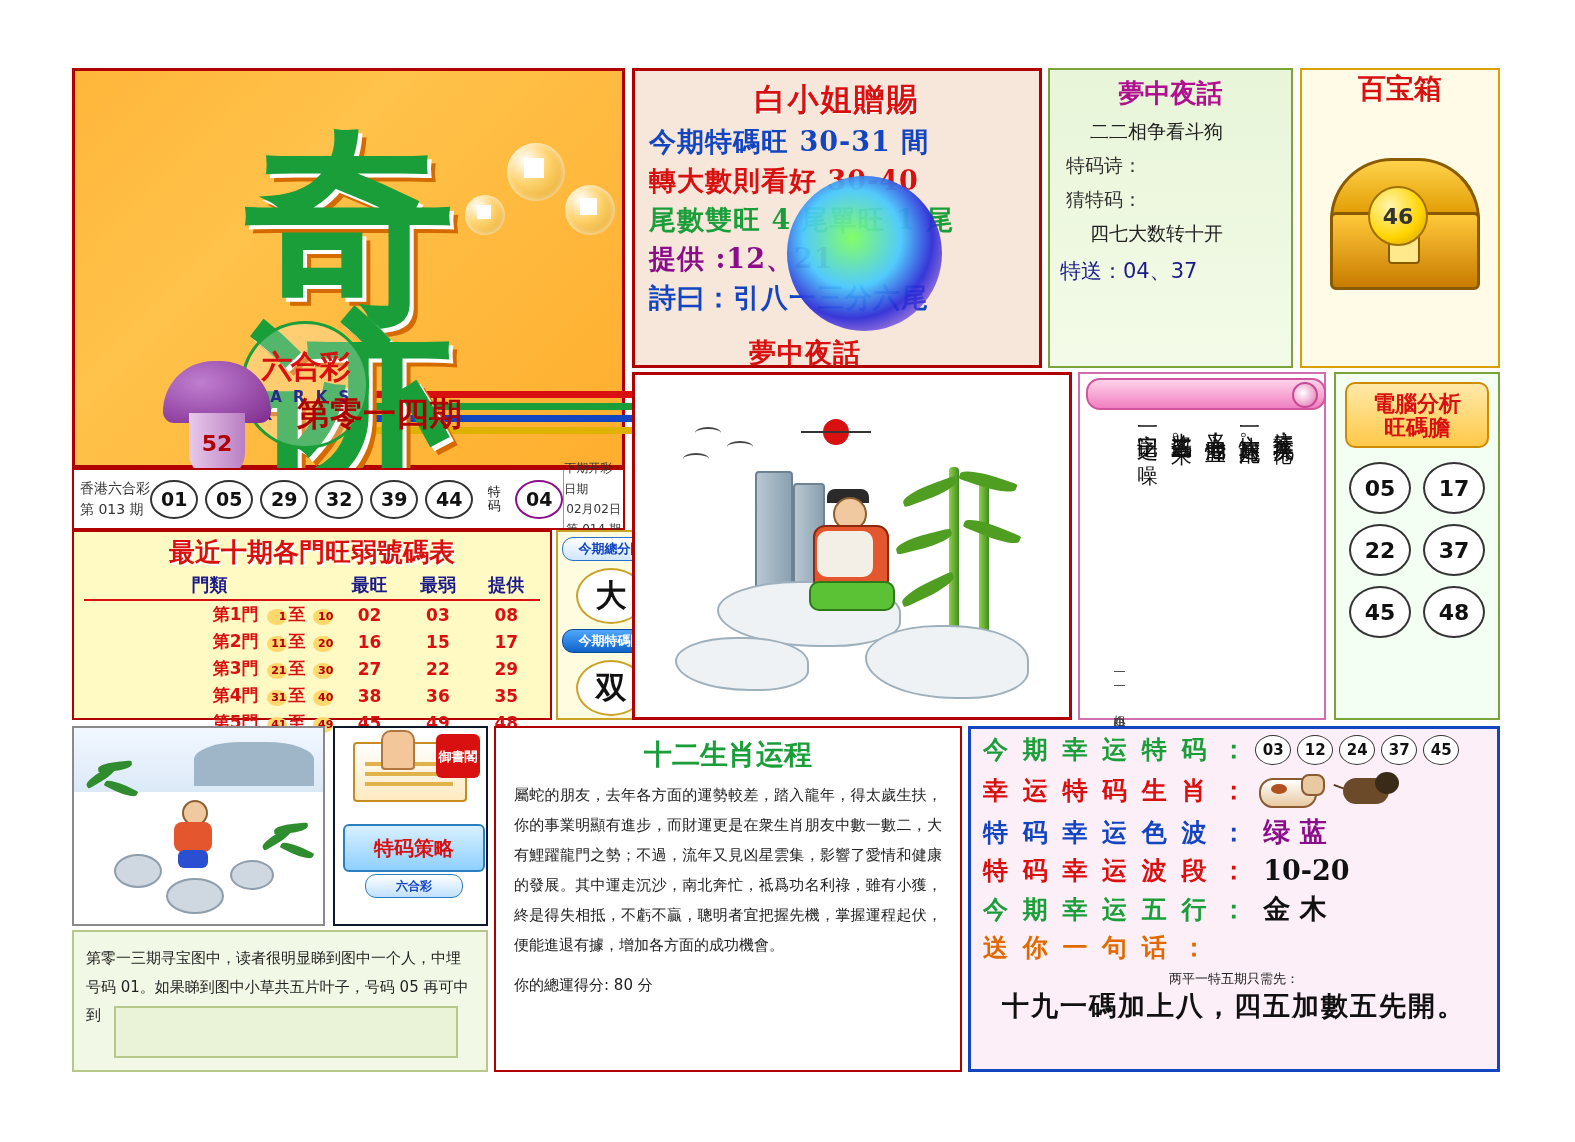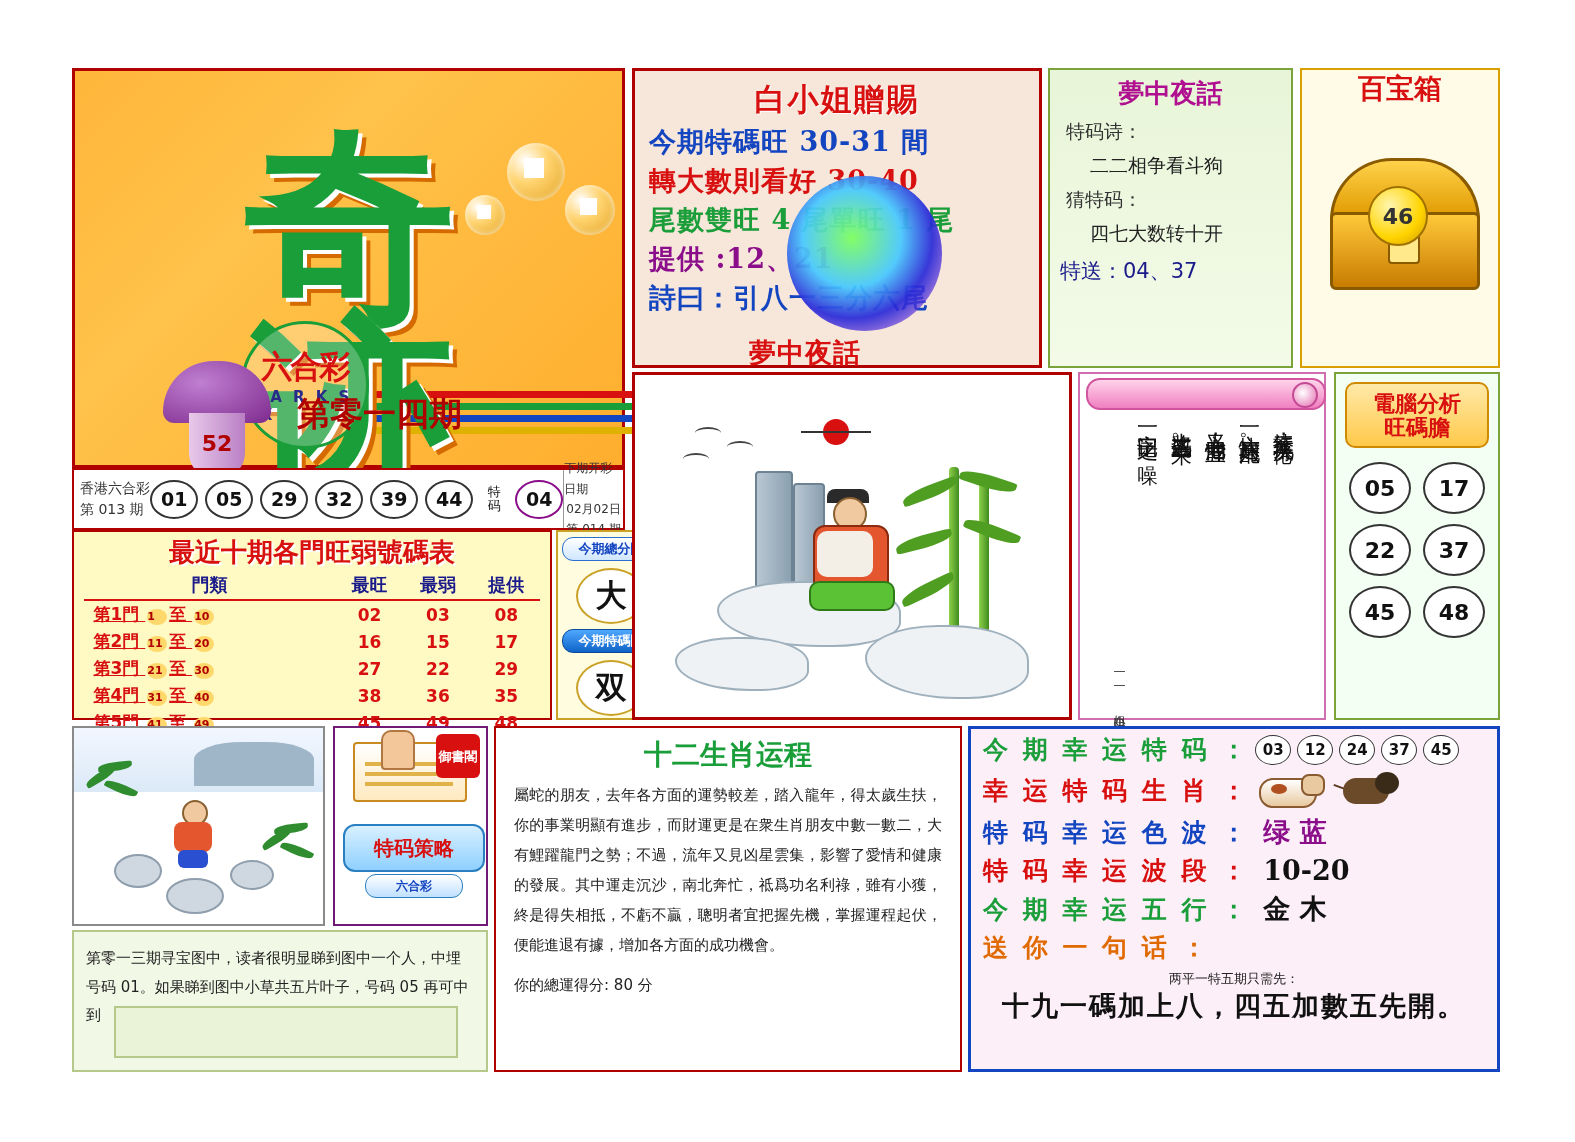--- a/index.html
+++ b/index.html
@@ -95,21 +95,21 @@
     text-align:center;font-size:26px;font-weight:bold;color:#d81010;
     font-family:"DejaVu Serif","Liberation Serif",serif;
     text-shadow:2px 2px 0 #fff;padding:3px 0 1px;
   }
   table.tb{width:96%;margin:0 auto;border-collapse:collapse;font-size:17px;}
   table.tb th{
     color:#1a1a8a;font-weight:bold;padding:2px 0;font-size:18px;
     border-bottom:2px solid #d81010;
   }
   table.tb td{text-align:center;padding:2px 0;font-weight:bold;}
-  table.tb td.k{color:#d81010;text-align:left;padding-left:10px;white-space:nowrap;text-decoration:underline;}
+  table.tb td.k{color:#d81010;text-align:right;padding-left:10px;white-space:nowrap;}
   table.tb td.v{color:#d81010;}
   .rng{display:inline-block;width:20px;height:16px;line-height:16px;border-radius:50%;
        background:#ffd86b;color:#b00000;font-size:11px;margin:0 2px;}
 
   
   #ds-panel{
     left:556px;top:530px;width:110px;height:190px;
     background:#fffce0;border:2px solid #c9a227;
   }
   .ds-cap{
@@ -242,30 +242,30 @@
   .plant i{position:absolute;display:block;width:34px;height:9px;background:#2f8c2f;border-radius:60% 10% 60% 10%;}
   .boy{position:absolute;left:92px;top:72px;width:56px;height:70px;}
   .boy .h{position:absolute;left:16px;top:0;width:22px;height:22px;border-radius:50%;background:#f0c9a0;border:2px solid #8a6030;}
   .boy .b{position:absolute;left:8px;top:22px;width:38px;height:30px;background:#e4572e;border-radius:8px;}
   .boy .l{position:absolute;left:12px;top:50px;width:30px;height:18px;background:#2a4fd0;border-radius:6px;}
   .stone{position:absolute;background:#cfd8e0;border:2px solid #8f9ead;border-radius:50%;}
 
   
   #strategy-panel{
     left:333px;top:726px;width:155px;height:200px;
-    background:#fff;border:2px solid #701a75;
+    background:#fff;border:2px solid #0f172a;
   }
   .sp-book{position:absolute;left:18px;top:14px;width:110px;height:56px;
     background:linear-gradient(#fff,#ffe9c0);border:2px solid #c98a20;border-radius:4px;}
   .sp-book i{position:absolute;left:10px;display:block;width:88px;height:4px;background:#e2b24a;}
   .sp-hand{position:absolute;left:46px;top:2px;width:30px;height:36px;background:#f3c79a;border:2px solid #b07840;border-radius:10px 10px 4px 4px;}
   .sp-seal{position:absolute;right:6px;top:6px;width:44px;height:44px;background:#d81010;border-radius:6px;
     display:flex;align-items:center;justify-content:center;color:#fff;font-size:13px;font-weight:bold;line-height:1;text-align:center;}
   .sp-banner{position:absolute;left:8px;top:96px;width:138px;height:44px;
-    background:linear-gradient(#d8f0ff,#8fd0ff);border:2px solid #2a7fc0;border-radius:12px;
+    background:linear-gradient(#d8f0ff,#8fd0ff);border:2px solid #2a7fc0;border-radius:6px;
     display:flex;align-items:center;justify-content:center;
     font-size:20px;font-weight:bold;color:#d81010;font-family:"DejaVu Serif","Liberation Serif",serif;}
   .sp-sub{position:absolute;left:30px;top:146px;width:96px;height:22px;border-radius:11px;
     background:linear-gradient(#ffffff,#bfe0ff);border:1px solid #2a7fc0;
     display:flex;align-items:center;justify-content:center;font-size:12px;color:#1445c0;font-weight:bold;}
 
   
   #hint-panel{
     left:72px;top:930px;width:416px;height:142px;background:#f2f8e6;border:2px solid #b7c98a;
   }
@@ -445,22 +445,22 @@
     <div class="lady-line" style="color:#1445c0">今期特碼旺 30-31 間</div>
     <div class="lady-line" style="color:#d81010">轉大數則看好 30-40</div>
     <div class="lady-line" style="color:#1a9e3a">尾數雙旺 4 尾單旺 1 尾</div>
     <div class="lady-line" style="color:#8a0d8a">提供 :12、21</div>
     <div class="lady-line" style="color:#1445c0">詩曰：引八一三分六尾</div>
     <div class="lady-line" style="color:#d81010;position:absolute;bottom:-6px;left:100px">夢中夜話</div>
   </div>
 
   <div class="box" id="dream-panel">
     <div id="dream-title">夢中夜話</div>
+    <div class="dream-row val">二二相争看斗狗</div>
     <div class="dream-row">特码诗：</div>
-    <div class="dream-row val">二二相争看斗狗</div>
     <div class="dream-row">猜特码：</div>
     <div class="dream-row val">四七大数转十开</div>
     <div class="dream-send">
       <span>特送：</span><span>04、37</span>
     </div>
   </div>
 
   <div class="box" id="treasure-panel">
     <div id="treasure-title">百宝箱</div>
     <div class="chest">

